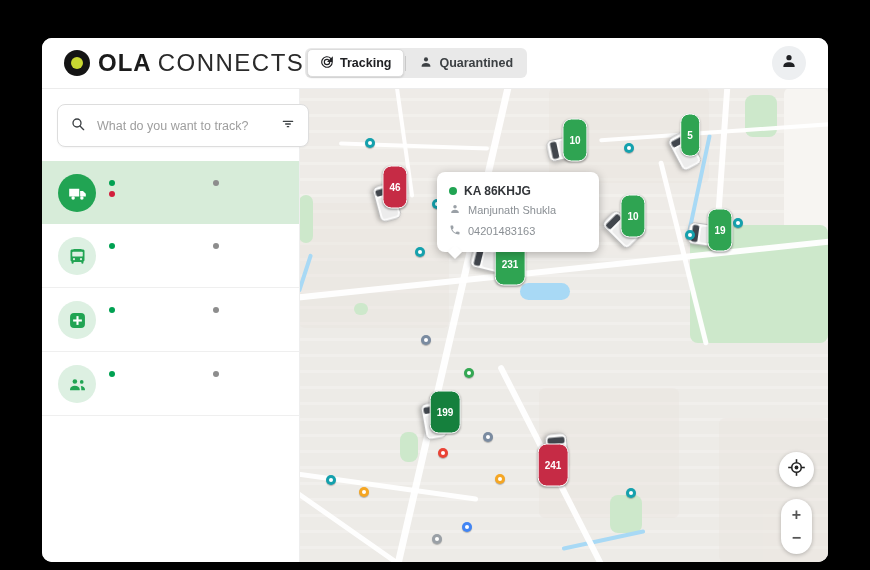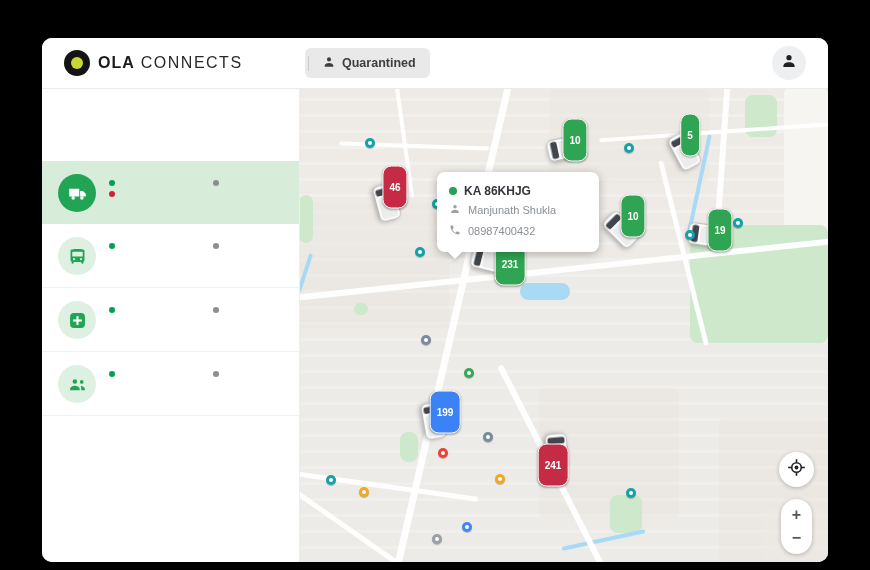--- a/index.html
+++ b/index.html
@@ -5,21 +5,21 @@
   html,body{margin:0;padding:0;width:870px;height:570px;background:#000;overflow:hidden;
     font-family:"Liberation Sans","DejaVu Sans",sans-serif;}
   .card{position:absolute;left:42px;top:38px;width:786px;height:524px;background:#fff;
     border-radius:10px;overflow:hidden;box-shadow:0 8px 28px rgba(0,0,0,.55);}
   
   .header{position:absolute;left:0;top:0;right:0;height:50px;background:#fff;z-index:50;
     display:flex;align-items:center;box-shadow:0 1px 0 #ececec;}
   .brand{display:flex;align-items:center;gap:8px;margin-left:22px;}
   .logo-ring{width:26px;height:26px;border-radius:50%;background:#141414;position:relative;}
   .logo-ring::after{content:"";position:absolute;left:7px;top:7px;width:12px;height:12px;border-radius:50%;background:#c9d832;}
-  .brand-text{font-size:16px;color:#1b1b1b;letter-spacing:.5px;}
+  .brand-text{font-size:24px;color:#1b1b1b;letter-spacing:.5px;}
   .brand-text b{font-weight:900;margin-right:6px;letter-spacing:1px;}
   .brand-text span{font-weight:400;color:#2a2a2a;letter-spacing:1.5px;}
   .tabs{position:absolute;left:263px;top:10px;height:30px;background:#e9e9e9;border-radius:6px;
     display:flex;align-items:center;padding:0 2px;}
   .tab{display:flex;align-items:center;gap:6px;padding:0 12px;height:26px;border-radius:5px;
     font-size:12.5px;color:#3c4043;font-weight:bold;cursor:pointer;}
   .tab.active{background:#fff;border:1px solid #dcdcdc;box-shadow:0 1px 2px rgba(0,0,0,.12);color:#202124;}
   .tab-divider{width:1px;height:15px;background:#c9c9c9;margin:0 1px;}
   .avatar{position:absolute;right:22px;top:8px;width:34px;height:34px;border-radius:50%;
     background:#edeff1;display:flex;align-items:center;justify-content:center;cursor:pointer;}
@@ -72,21 +72,21 @@
   .pin{position:absolute;width:10px;height:10px;border-radius:50%;z-index:6;transform:translate(-50%,-50%);
     box-shadow:0 1px 1px rgba(0,0,0,.25);}
   .pin i{position:absolute;left:3px;top:3px;width:4px;height:4px;border-radius:50%;background:#fff;}
   .pin.teal{background:#14a1ad;}.pin.slate{background:#7a8ba0;}.pin.green{background:#34a853;}
   .pin.red{background:#ea4335;}.pin.orange{background:#f5a623;}.pin.gray{background:#9aa0a6;}
   .pin.blue{background:#4285f4;}
   .truck{position:absolute;transform:translate(-50%,-50%);filter:drop-shadow(0 2px 2px rgba(0,0,0,.25));cursor:pointer;}
   .badge{position:absolute;z-index:12;transform:translate(-50%,-50%);padding:13px 6px;height:15px;line-height:15px;
     border-radius:9px;border:1.5px solid #fff;color:#fff;font-size:10px;font-weight:bold;
     box-shadow:0 1px 2px rgba(0,0,0,.3);}
-  .badge.green{background:#2fa452;}.badge.red{background:#c62b45;}.badge.gray{background:#3b82f6;}
+  .badge.green{background:#2fa452;}.badge.red{background:#c62b45;}.badge.gray{background:#15803d;}
   .popup{position:absolute;left:138px;top:84px;width:138px;background:#fff;border-radius:8px;z-index:30;
     box-shadow:0 2px 10px rgba(0,0,0,.28);padding:9px 12px;}
   .popup::after{content:"";position:absolute;left:13px;bottom:-5px;width:10px;height:10px;background:#fff;
     transform:rotate(45deg);box-shadow:2px 2px 4px rgba(0,0,0,.12);}
   .p-row{display:flex;align-items:center;gap:7px;margin:3px 0;}
   .p-plate{font-size:12px;font-weight:bold;color:#33363a;}
   .p-sub{font-size:11px;color:#8a8f94;}
   .gdot{width:8px;height:8px;border-radius:50%;background:#21a453;flex:0 0 auto;}
   .ctl-locate{position:absolute;left:480px;top:364px;width:35px;height:35px;border-radius:50%;background:#fff;z-index:40;
     box-shadow:0 1px 4px rgba(0,0,0,.25);display:flex;align-items:center;justify-content:center;cursor:pointer;}
@@ -100,38 +100,54 @@
 <div class="card">
 
   <div class="header">
     <div class="brand">
       <div class="logo-ring"></div>
       <div class="brand-text">
         <b>OLA</b><span>CONNECTS</span>
       </div>
     </div>
     <div class="tabs">
+      <div class="tab active">
+        <span><svg viewBox="0 0 24 24" width="14" height="14" fill="#202124">
+              <path d="M19.07 4.93A10 10 0 1 0 22 12h-2a8 8 0 1 1-2.34-5.66L16 8a5.6 5.6 0 0 0-4-1.6A5.6 5.6 0 1 0 17.6 12h-2a3.6 3.6 0 1 1-3.6-3.6c.99 0 1.9.4 2.55 1.05L12 12h10V2z"></path>
+            </svg></span>
+        <span>Tracking</span>
+      </div>
       <div class="tab-divider"></div>
       <div class="tab">
         <span><svg viewBox="0 0 24 24" width="14" height="14" fill="#3c4043">
               <circle cx="12" cy="7.5" r="3.5"></circle>
               <path d="M4.5 20v-1.3c0-3 3.4-5 7.5-5s7.5 2 7.5 5V20z"></path>
             </svg></span>
         <span>Quarantined</span>
       </div>
     </div>
     <div class="avatar">
       <span><svg viewBox="0 0 24 24" width="18" height="18" fill="#202124">
             <circle cx="12" cy="7.5" r="3.5"></circle>
             <path d="M4.5 20v-1.3c0-3 3.4-5 7.5-5s7.5 2 7.5 5V20z"></path>
           </svg></span>
     </div>
   </div>
 
   <div class="sidebar">
+    <div class="searchbox">
+      <span><svg viewBox="0 0 24 24" width="16" height="16" fill="none" stroke="#3c4043" stroke-width="2">
+            <circle cx="10.5" cy="10.5" r="6"></circle>
+            <path d="M15 15l5.5 5.5" stroke-linecap="round"></path>
+          </svg></span>
+      <input placeholder="What do you want to track?" style="">
+      <span><svg viewBox="0 0 24 24" width="16" height="16" fill="none" stroke="#3c4043" stroke-width="2" stroke-linecap="round">
+            <path d="M5 8h14M8.5 12h7M11 16h2"></path>
+          </svg></span>
+    </div>
     <div id="sidebar-items">
         <div class="s-item selected">
           <div class="ic solid">
             <svg viewBox="0 0 24 24" width="21" height="21" fill="#fff">
               <path d="M2.5 6.5h11.5v9H2.5z"></path>
               <path d="M15 9h3.2l3.3 3.2v3.3H15z"></path>
               <circle cx="7" cy="17" r="2"></circle>
               <circle cx="17" cy="17" r="2"></circle>
             </svg>
           </div>
@@ -265,21 +281,21 @@
         <span><svg viewBox="0 0 24 24" width="12" height="12" fill="#9aa0a6">
               <circle cx="12" cy="7.5" r="3.5"></circle>
               <path d="M4.5 20v-1.3c0-3 3.4-5 7.5-5s7.5 2 7.5 5V20z"></path>
             </svg></span>
         <span class="p-sub">Manjunath Shukla</span>
       </div>
       <div class="p-row">
         <span><svg viewBox="0 0 24 24" width="12" height="12" fill="#9aa0a6">
               <path d="M6.6 10.8c1.4 2.8 3.8 5.1 6.6 6.6l2.2-2.2c.3-.3.7-.4 1-.2 1.1.4 2.3.6 3.6.6.6 0 1 .4 1 1V20c0 .6-.4 1-1 1C10.6 21 3 13.4 3 4c0-.6.4-1 1-1h3.5c.6 0 1 .4 1 1 0 1.2.2 2.4.6 3.6.1.3 0 .7-.2 1z"></path>
             </svg></span>
-        <span class="p-sub">08987400432</span>
+        <span class="p-sub">04201483163</span>
       </div>
     </div>
 
     <div class="ctl-locate">
       <span><svg viewBox="0 0 24 24" width="19" height="19">
             <circle cx="12" cy="12" r="6" fill="none" stroke="#222" stroke-width="2"></circle>
             <circle cx="12" cy="12" r="2.4" fill="#222"></circle>
             <rect x="11" y="1.5" width="2" height="4" fill="#222"></rect>
             <rect x="11" y="18.5" width="2" height="4" fill="#222"></rect>
             <rect x="1.5" y="11" width="4" height="2" fill="#222"></rect>

